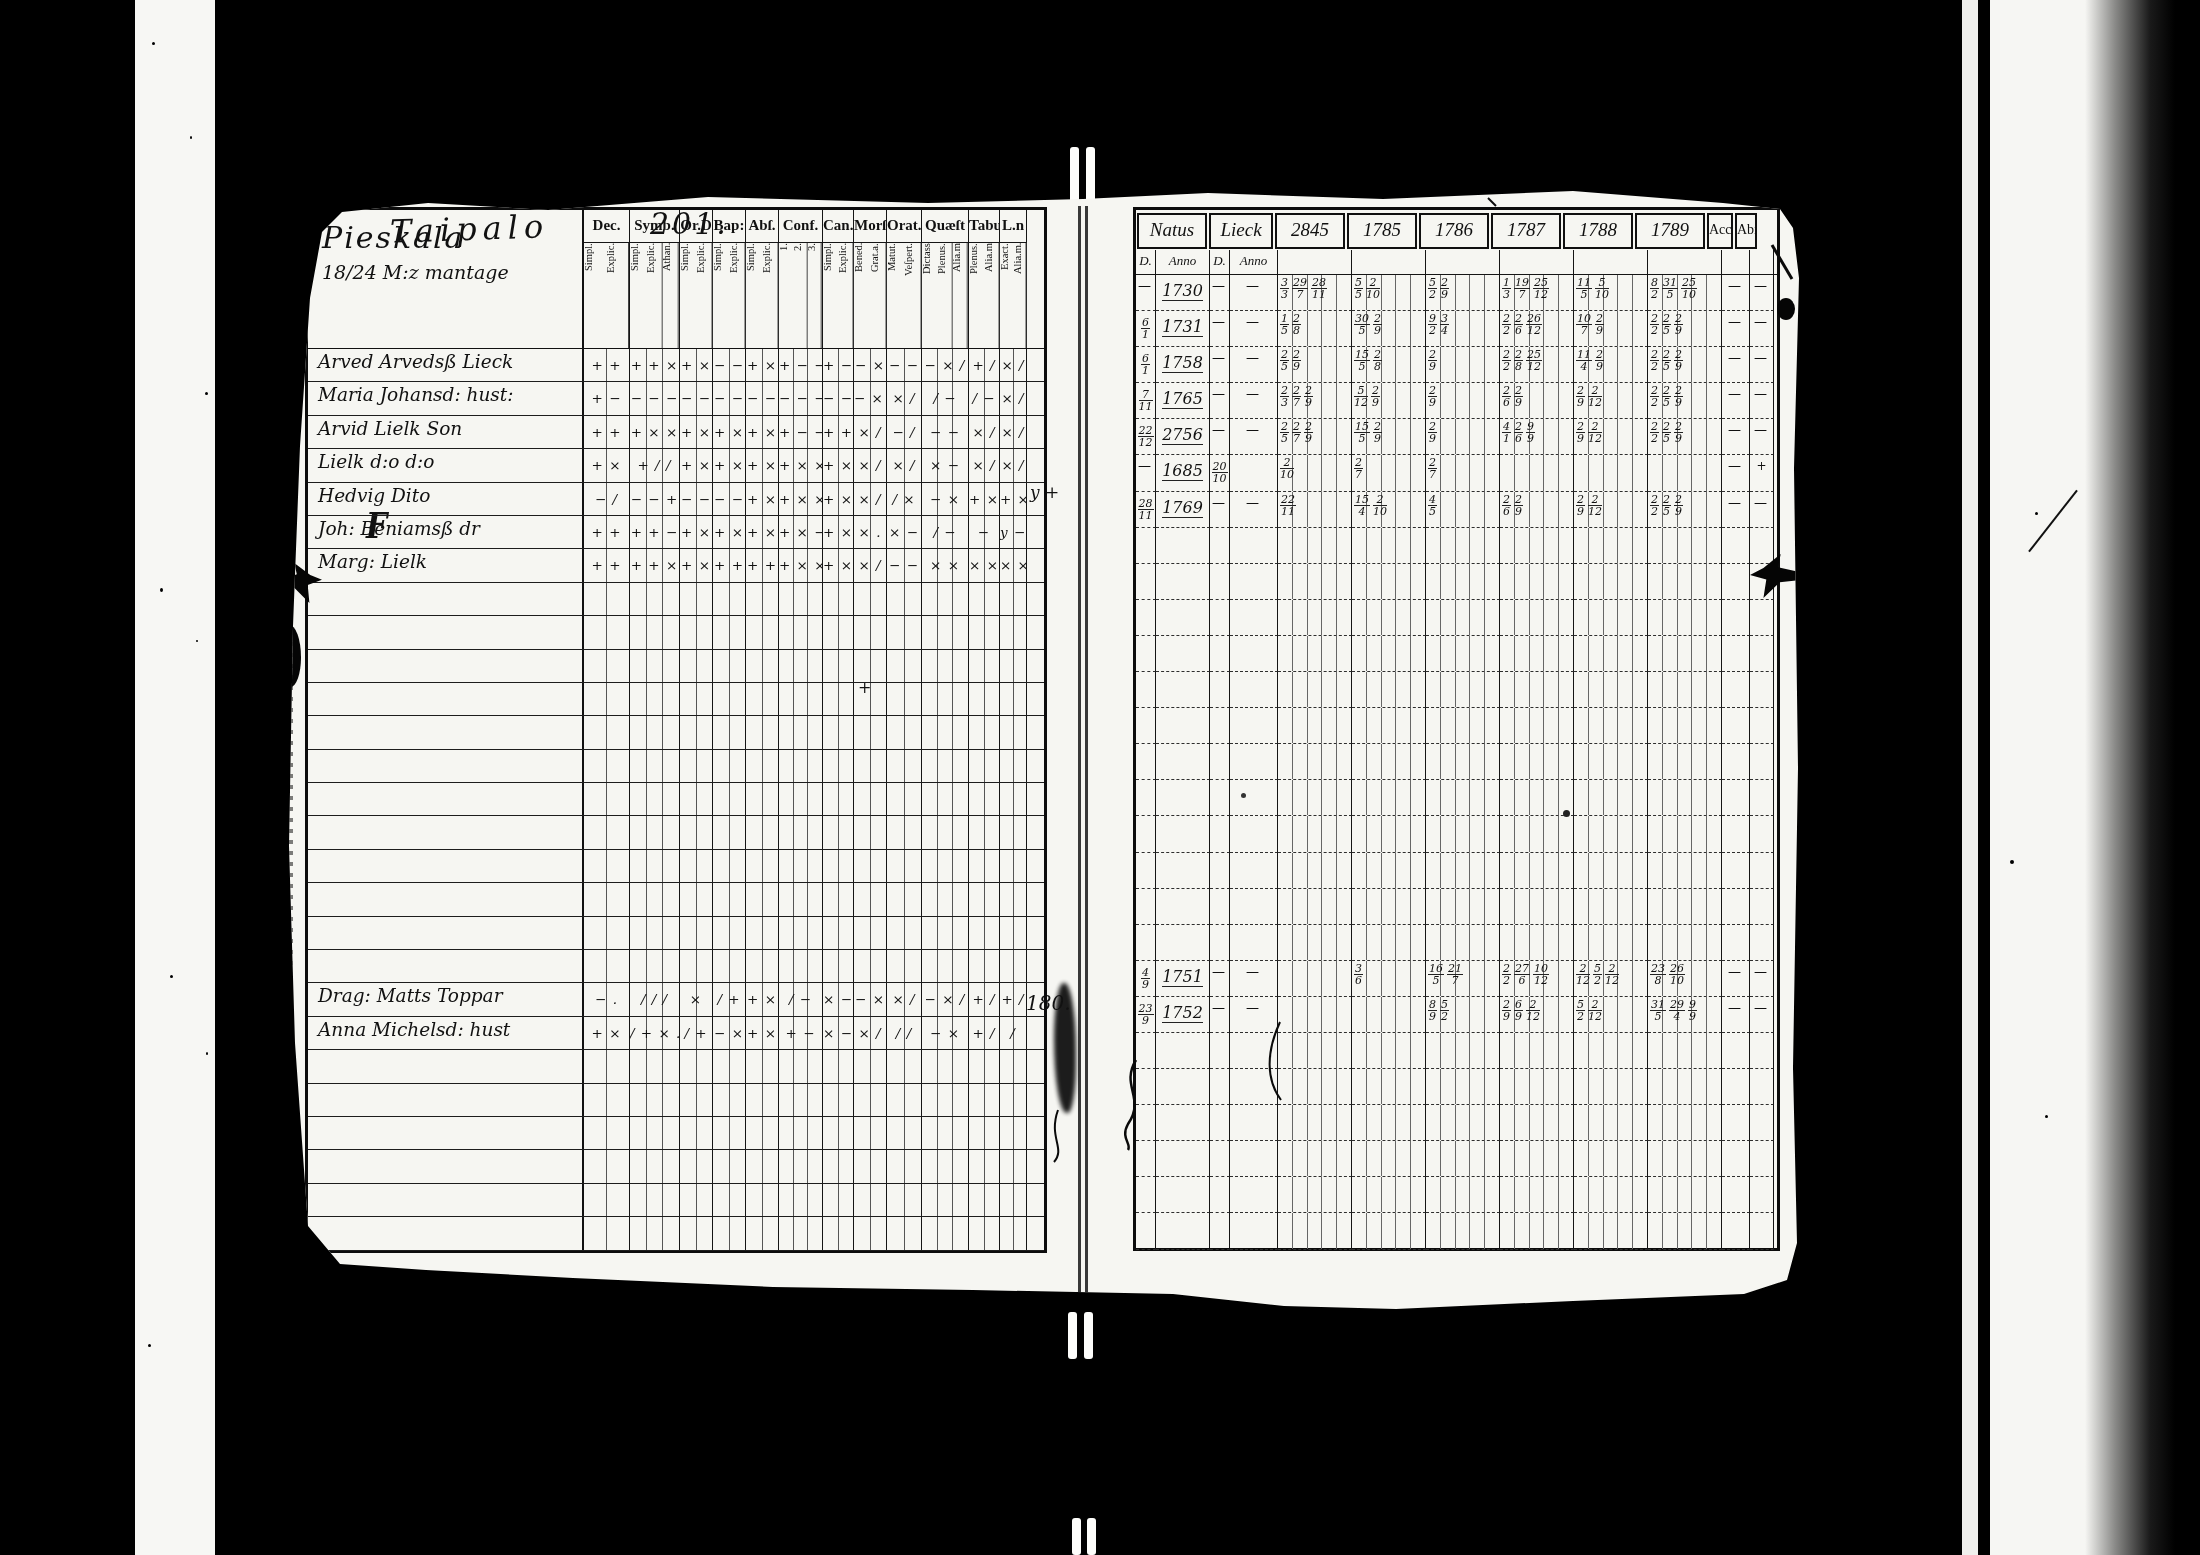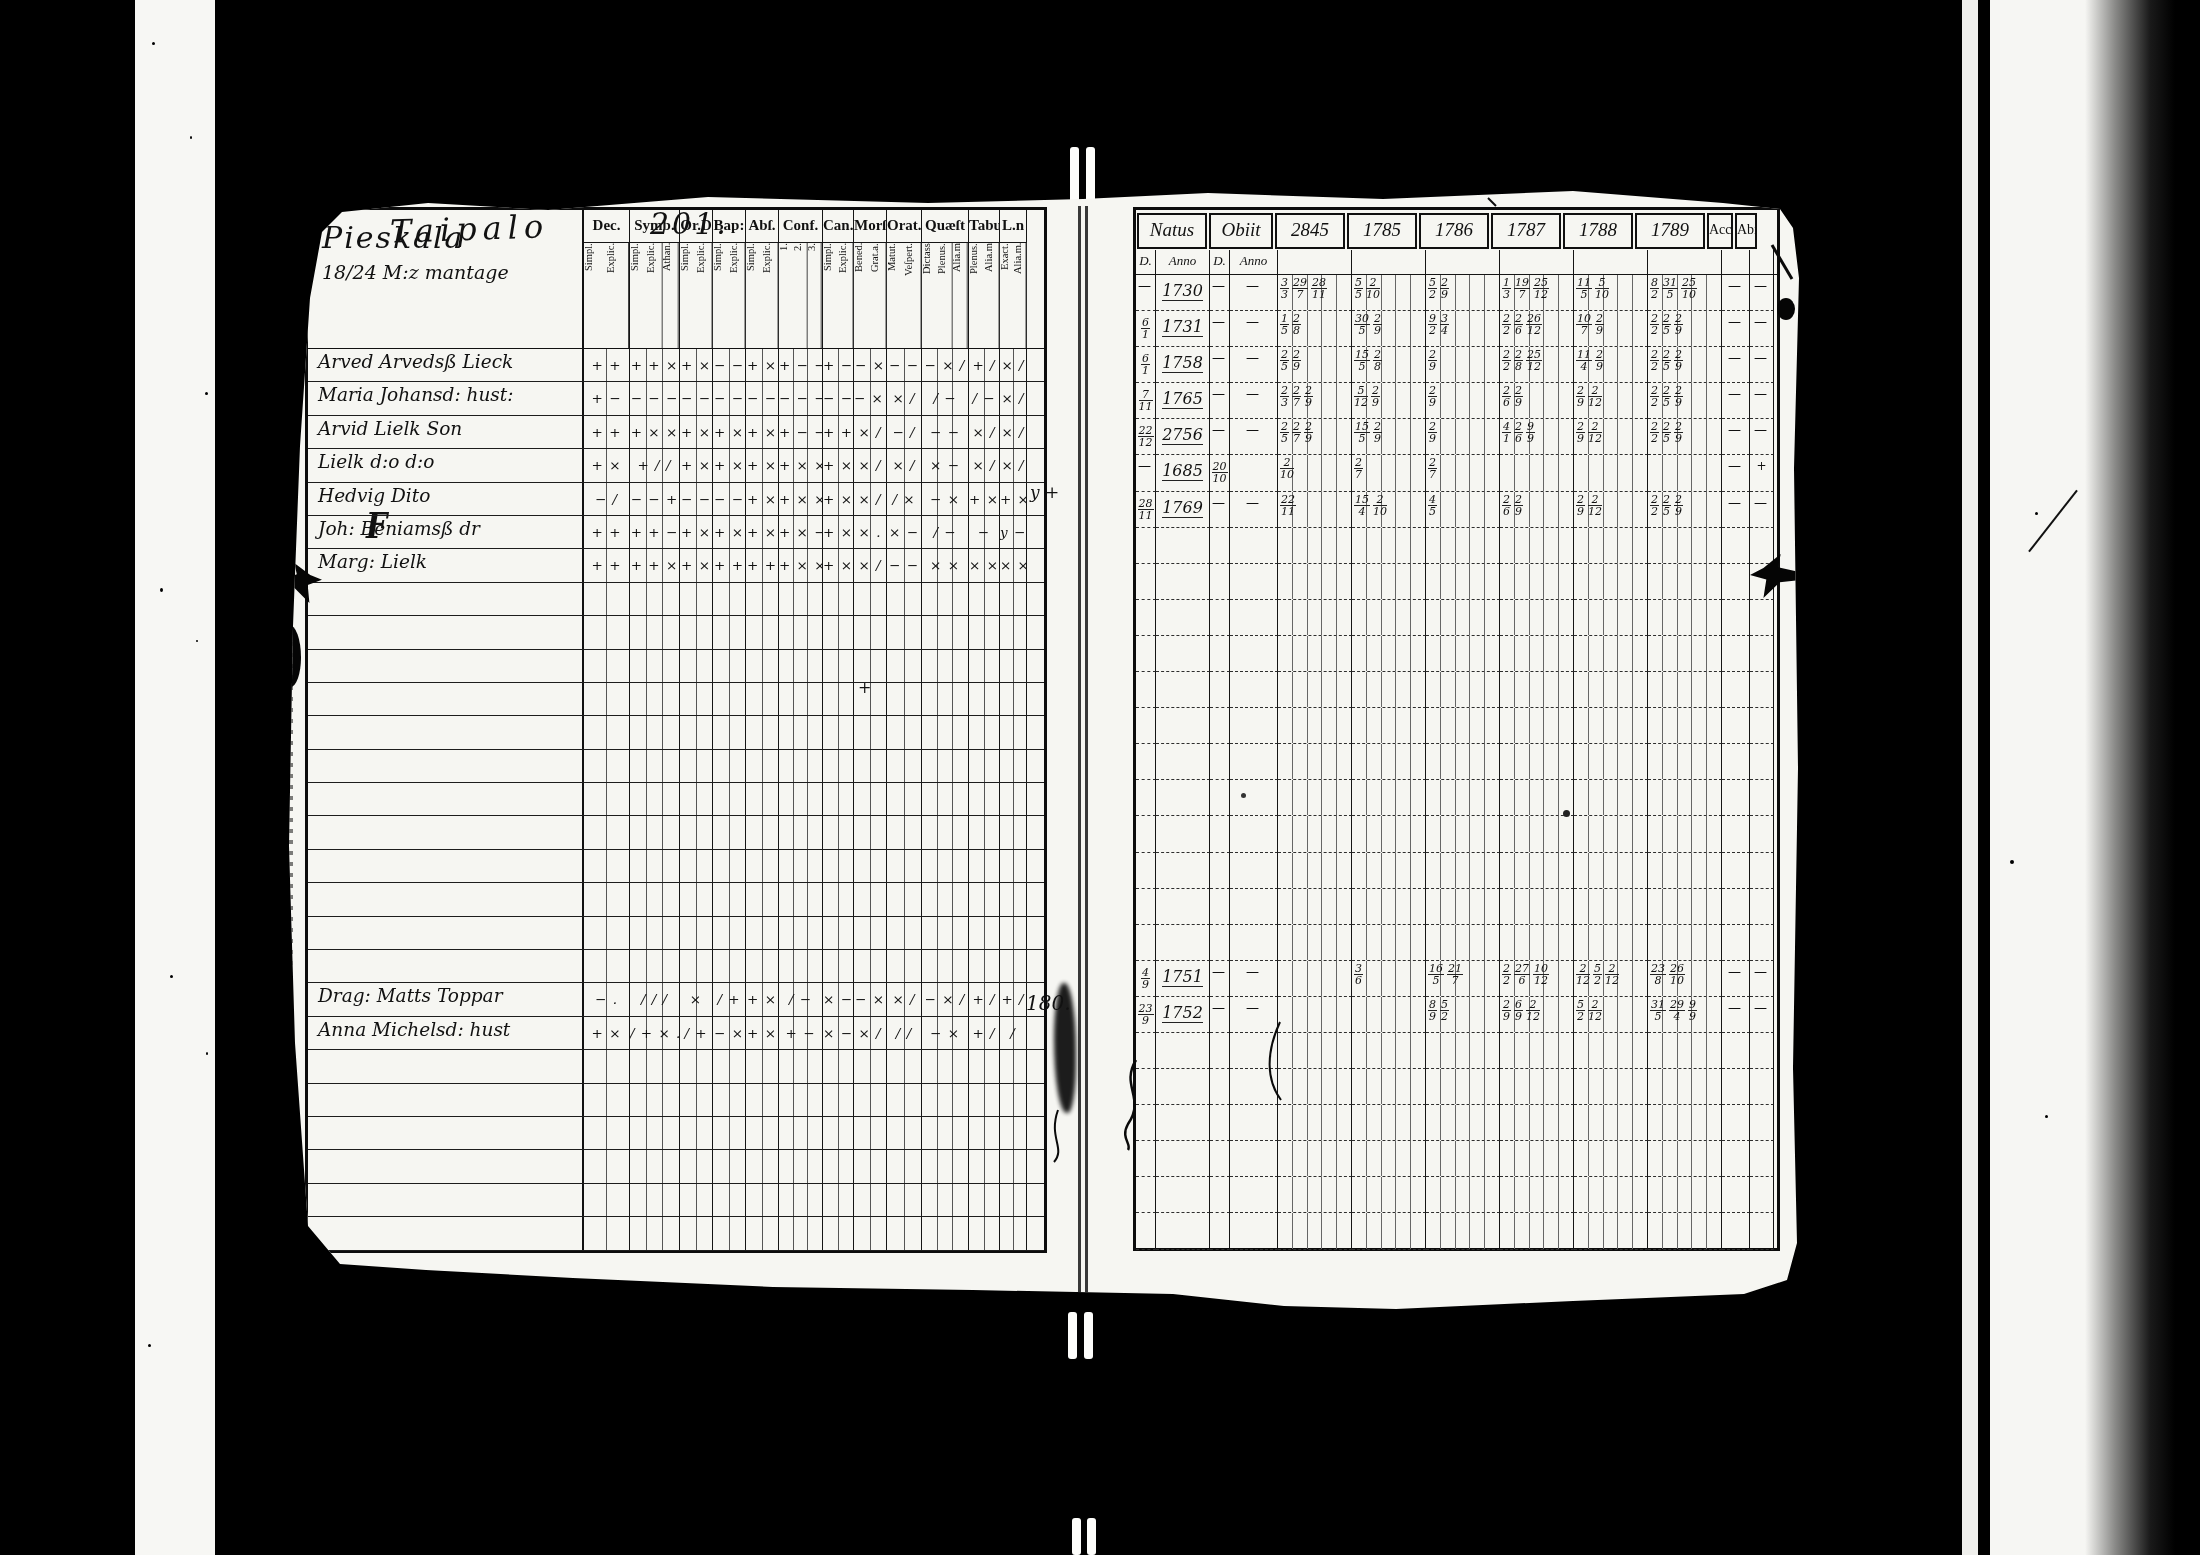--- a/index.html
+++ b/index.html
@@ -647,21 +647,21 @@
           <div class="mc sub3" style="width: 47px;"></div>
           <div class="mc sub2" style="width: 31px;"></div>
           <div class="mc sub2" style="width: 27px;"></div>
         </div>
       </div>
   </div>
 
   <div class="tbl" id="rt">
     <div id="rt-h1">
         <div class="hbox" style="width: 70px;">Natus</div>
-        <div class="hbox" style="width: 64px;">Obiit</div>
+        <div class="hbox" style="width: 64px;">Lieck</div>
         <div class="hbox" style="width: 70px;">2845</div>
         <div class="hbox" style="width: 70px;">1785</div>
         <div class="hbox" style="width: 70px;">1786</div>
         <div class="hbox" style="width: 70px;">1787</div>
         <div class="hbox" style="width: 70px;">1788</div>
         <div class="hbox" style="width: 70px;">1789</div>
         <div class="hbox small" style="width: 26px;">Acceſ</div>
         <div class="hbox small" style="width: 22px;">Abit.</div>
       </div>
     <div id="rt-h2">

